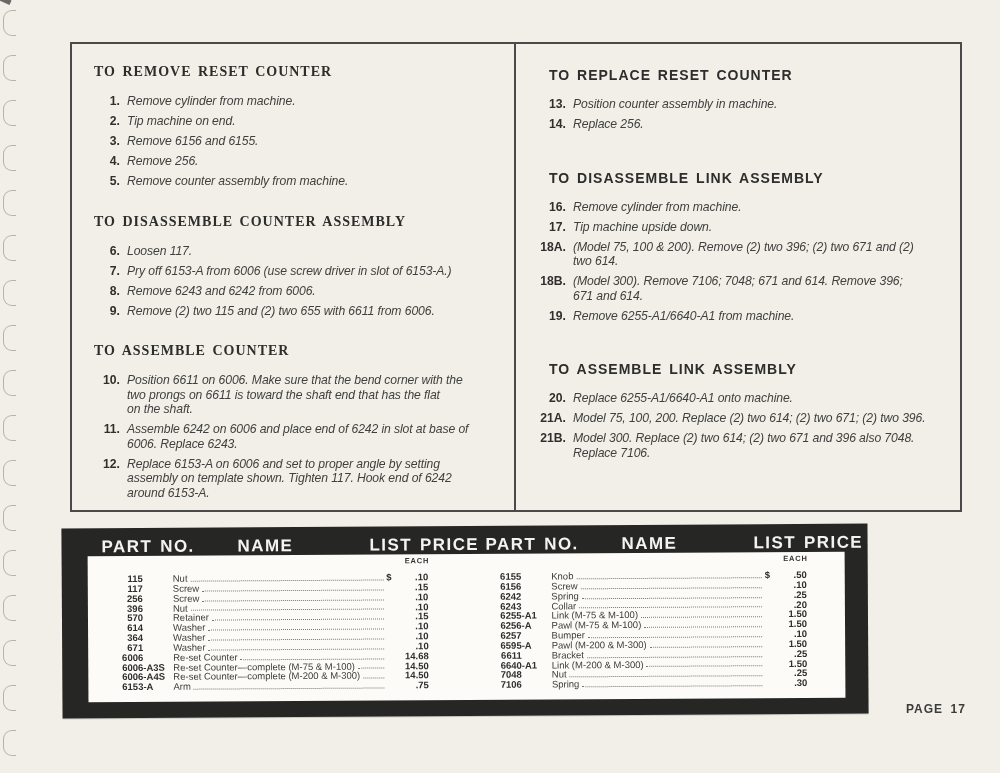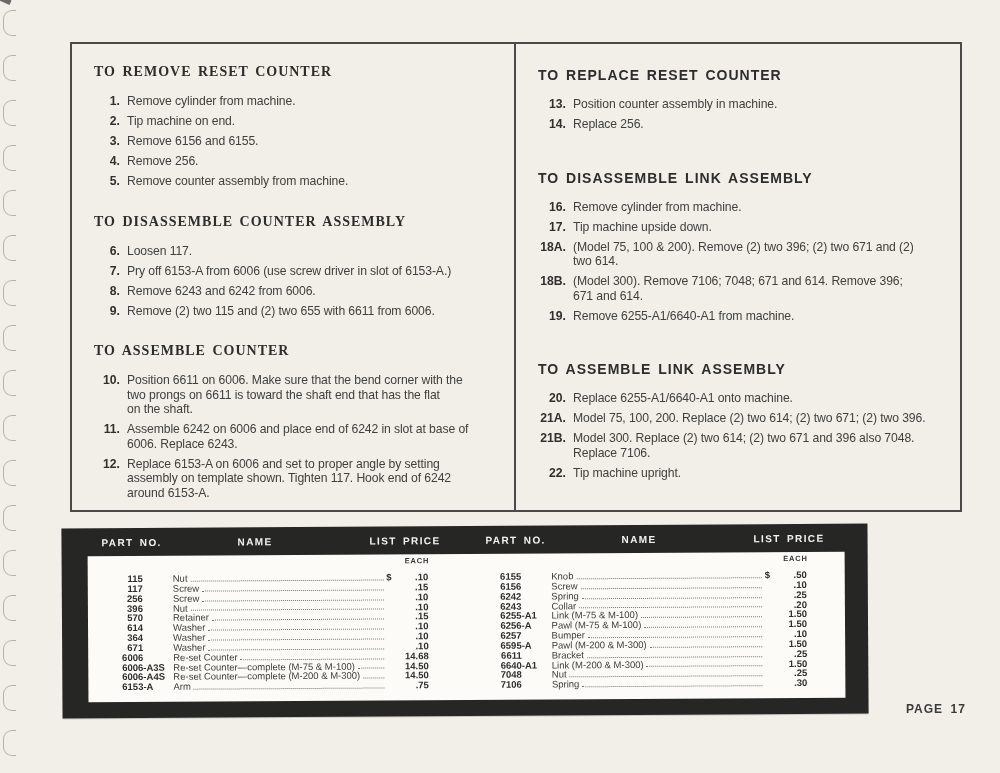--- a/index.html
+++ b/index.html
@@ -34,44 +34,44 @@
   .section{margin:0;}
   .col-l .section + .section{margin-top:25px;}
   .col-r .section + .section{margin-top:38px;}
   .sec-title{
     margin:0 0 14px 0;
     font-size:14px;font-weight:bold;color:#2d2d2b;
     letter-spacing:1px;word-spacing:2px;
     line-height:16px;white-space:nowrap;
   }
   .col-l .sec-title{font-family:Liberation Serif, serif;}
-  .col-r .sec-title{margin-left:8px;}
+  .col-r .sec-title{margin-left:19px;}
   .step{display:flex;margin-bottom:5.5px;}
   .step-num{
     flex:0 0 auto;text-align:right;font-weight:bold;color:#2f2f2d;
     font-size:12.2px;line-height:14.5px;
   }
   .col-l .step-num{width:26px;}
   .col-r .step-num{width:36px;}
   .step-text{
     margin-left:7px;flex:1;
     font-size:12.2px;line-height:14.5px;color:#40403e;
-    white-space:pre-line;letter-spacing:-0.1px;
+    white-space:pre-line;letter-spacing:-0.1px;font-style:italic;
   }
   
   .ptable{
     position:absolute;left:62px;top:526px;width:806px;height:190px;
     background:#262624;
     transform:rotate(-0.35deg);
     box-shadow:0 1px 0 rgba(0,0,0,0.15);
   }
   .pt-head{position:absolute;top:0;left:0;width:100%;height:28px;}
   .pt-head span{
     position:absolute;top:9px;
-    color:#f4f3ef;font-weight:bold;font-size:10px;letter-spacing:1.4px;word-spacing:2px;
+    color:#f4f3ef;font-weight:bold;font-size:17px;letter-spacing:1.4px;word-spacing:2px;
     white-space:nowrap;
   }
   .h1{left:40px;} .h2{left:176px;} .h3{left:308px;}
   .h4{left:424px;} .h5{left:560px;} .h6{left:692px;}
   .pt-panel{
     position:absolute;left:26px;top:28px;width:757px;height:146px;
     background:#fcfbf7;display:flex;
   }
   .pt-group{position:relative;flex:1;box-sizing:border-box;padding:18px 38px 0 32px;}
   .each{
@@ -269,24 +269,20 @@
                 <span class="step-num">21A.</span>
                 <span class="step-text">Model 75, 100, 200. Replace (2) two 614; (2) two 671; (2) two 396.</span>
               </div>
 
               <div class="step">
                 <span class="step-num">21B.</span>
                 <span class="step-text">Model 300. Replace (2) two 614; (2) two 671 and 396 also 7048.
 Replace 7106.</span>
               </div>
 
-              <div class="step">
-                <span class="step-num">22.</span>
-                <span class="step-text">Tip machine upright.</span>
-              </div>
             </div>
         </div>
       </div>
   </div>
 
   <div class="ptable">
     <div class="pt-head">
       <span class="h1">PART NO.</span>
       <span class="h2">NAME</span>
       <span class="h3">LIST PRICE</span>

